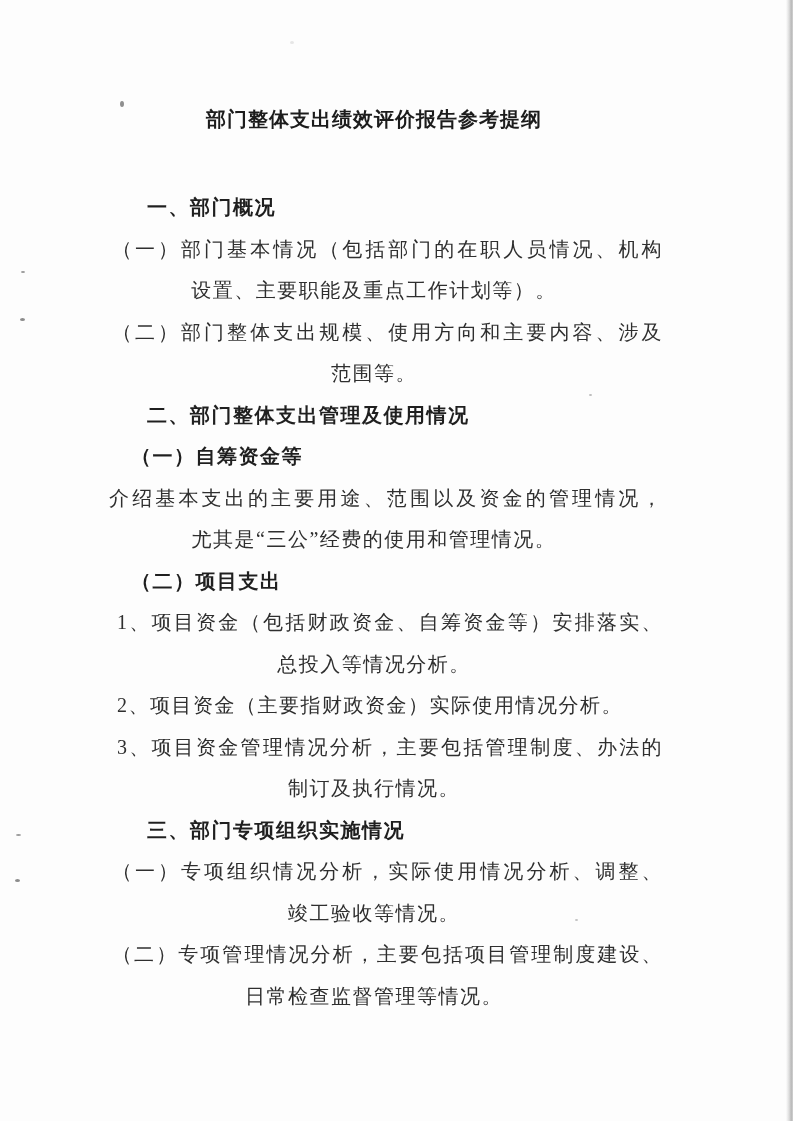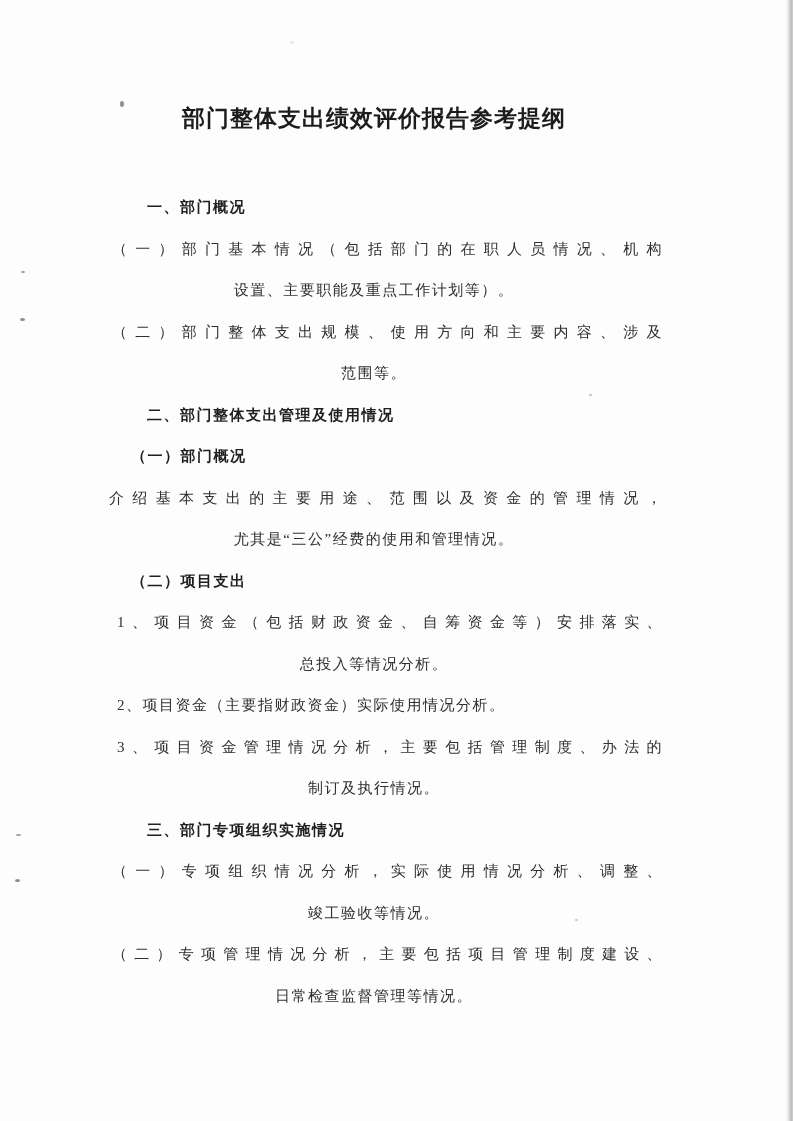--- a/index.html
+++ b/index.html
@@ -15,33 +15,33 @@
     overflow: hidden;
     font-family: "Liberation Serif", "DejaVu Serif", serif;
     color: #2f2f2f;
   }
   .doc-title {
     position: absolute;
     top: 101px;
     left: 85px;
     width: 578px;
     text-align: center;
-    font-size: 23px;
+    font-size: 20px;
     font-weight: bold;
     letter-spacing: 1px;
     color: #1c1c1c;
     line-height: 36px;
     white-space: nowrap;
   }
   .body-text {
     position: absolute;
     top: 187px;
     left: 85px;
     width: 578px;
-    font-size: 15px;
+    font-size: 20px;
     letter-spacing: 1.5px;
   }
   .line {
     height: 41.5px;
     line-height: 41.5px;
     white-space: nowrap;
     overflow: visible;
   }
   .line.full {
     white-space: normal;
@@ -90,21 +90,21 @@
 
   <div class="doc-title">部门整体支出绩效评价报告参考提纲</div>
 
   <div class="body-text">
     <div class="line heading">一、部门概况</div>
     <div class="line indent-para full">（一）部门基本情况（包括部门的在职人员情况、机构</div>
     <div class="line cont">设置、主要职能及重点工作计划等）。</div>
     <div class="line indent-para full">（二）部门整体支出规模、使用方向和主要内容、涉及</div>
     <div class="line cont">范围等。</div>
     <div class="line heading">二、部门整体支出管理及使用情况</div>
-    <div class="line subheading">（一）部门概况</div>
+    <div class="line subheading">（一）自筹资金等</div>
     <div class="line indent-plain full">介绍基本支出的主要用途、范围以及资金的管理情况，</div>
     <div class="line cont">尤其是“三公”经费的使用和管理情况。</div>
     <div class="line subheading">（二）项目支出</div>
     <div class="line indent-num full">1、项目资金（包括财政资金、自筹资金等）安排落实、</div>
     <div class="line cont">总投入等情况分析。</div>
     <div class="line indent-num">2、项目资金（主要指财政资金）实际使用情况分析。</div>
     <div class="line indent-num full">3、项目资金管理情况分析，主要包括管理制度、办法的</div>
     <div class="line cont">制订及执行情况。</div>
     <div class="line heading">三、部门专项组织实施情况</div>
     <div class="line indent-para full">（一）专项组织情况分析，实际使用情况分析、调整、</div>

